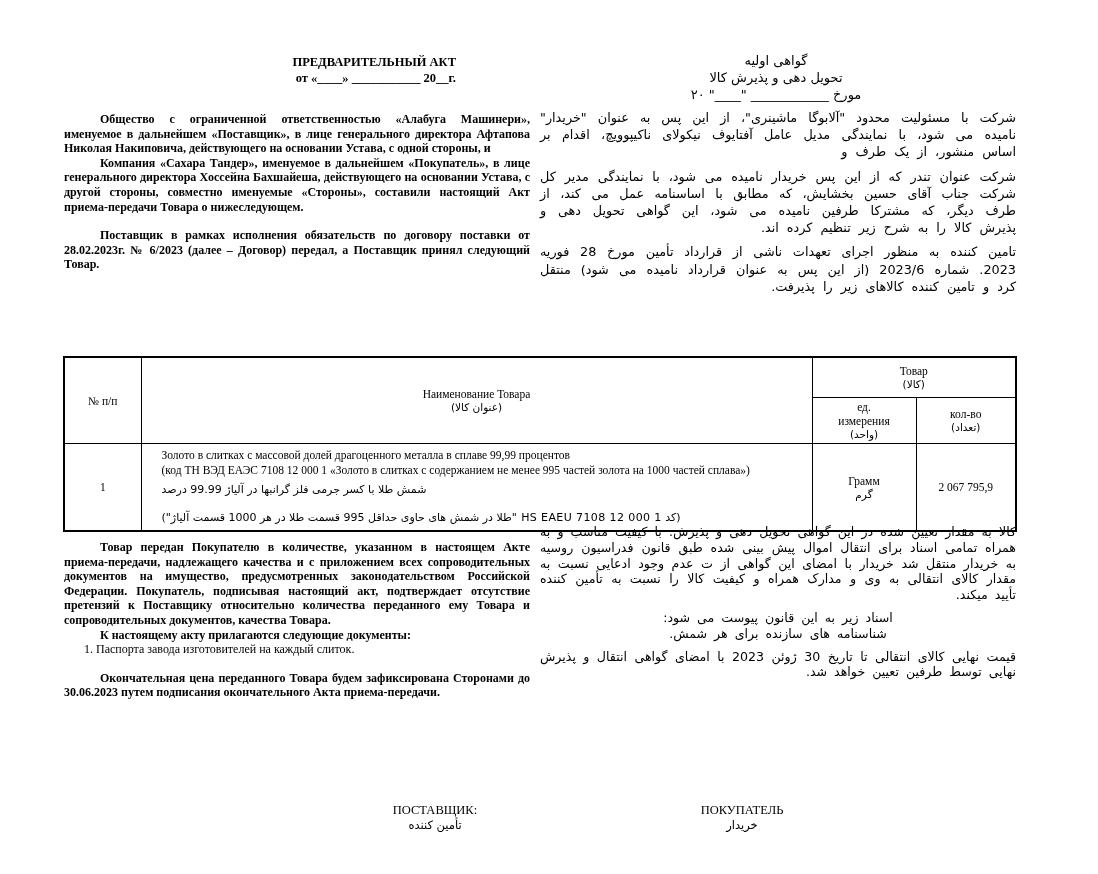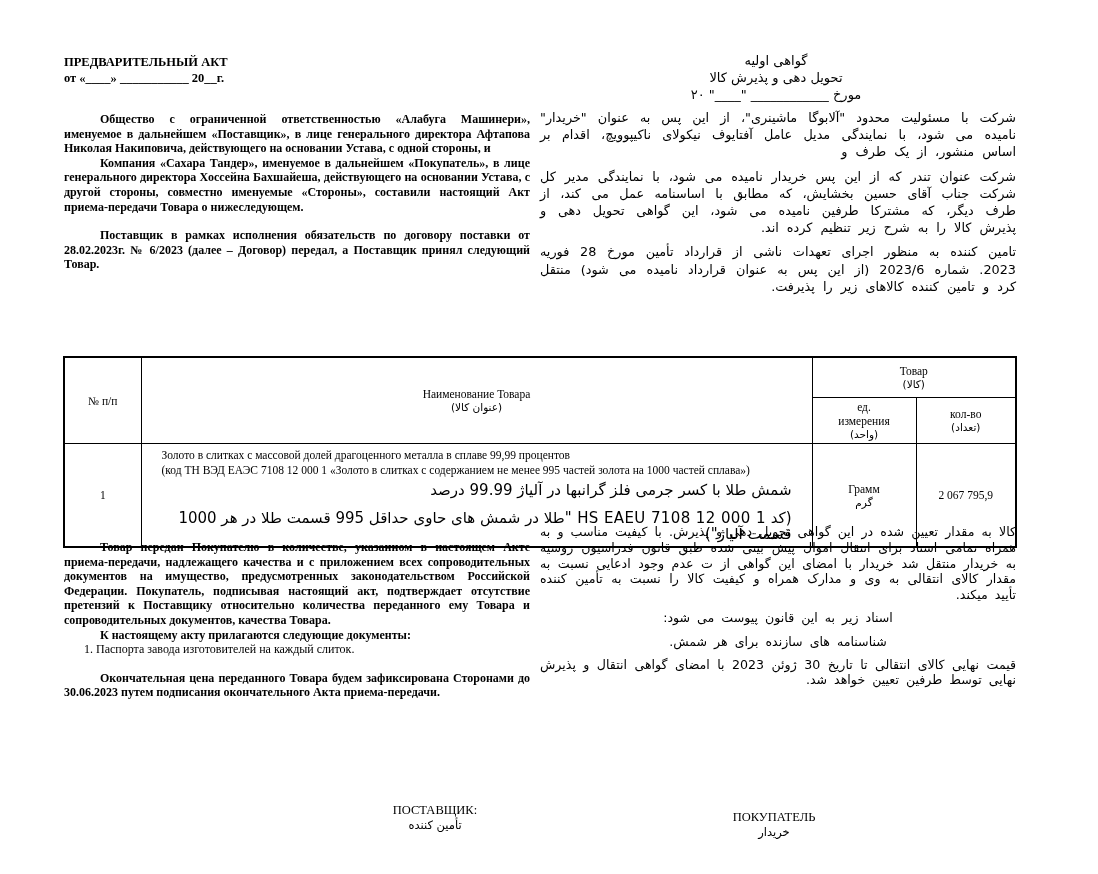--- a/index.html
+++ b/index.html
@@ -8,21 +8,21 @@
     width:1098px; height:874px;
     background:#ffffff;
     color:#000;
     font-family:"Liberation Serif", serif;
     overflow:hidden;
   }
 
   
   .ru-header {
     position:absolute; left:64px; top:55px; width:392px;
-    text-align:left; font-weight:bold;
+    text-align:right; font-weight:bold;
     font-size:12.5px; line-height:15.5px;
   }
   .ru-intro {
     position:absolute; left:64px; top:112px; width:466px;
     font-size:12px; line-height:14.6px; text-align:justify;
   }
   .ru-body {
     position:absolute; left:64px; top:540px; width:466px;
     font-size:12px; line-height:14.6px; text-align:justify;
   }
@@ -65,31 +65,31 @@
     line-height:14px;
   }
   .goods-table .hdr { text-align:center; }
   .goods-table .fa-small {
     direction:rtl; font-family:"DejaVu Sans", sans-serif;
     font-size:10.5px; line-height:13px;
   }
   .goods-table .name-cell { vertical-align:top; padding:4px 20px; }
   .goods-table .name-ru { text-align:left; font-size:11.5px; line-height:14.5px; }
   .goods-table .name-fa {
-    direction:rtl; text-align:right;
+    direction:rtl; text-align:left;
     font-family:"DejaVu Sans", sans-serif;
-    font-size:15px; line-height:16px;
+    font-size:11px; line-height:16px;
     margin-top:5px; letter-spacing:0.4px;
   }
   .goods-table .center-cell { text-align:center; }
 
   
   .sig { position:absolute; top:803px; text-align:center; }
   .sig-supplier { left:325px; width:220px; }
-  .sig-buyer { left:664px; width:220px;margin-top:7px; }
+  .sig-buyer { left:632px; width:220px; }
   .sig .ru-line { font-size:12.5px; line-height:15px; }
   .sig .fa-line {
     direction:rtl; font-family:"DejaVu Sans", sans-serif;
     font-size:11.5px; line-height:14px;
   }
 </style>
 </head>
 <body>
 
 <div class="page">
@@ -167,21 +167,21 @@
 
   <div class="ru ru-body">
     <p>Товар передан Покупателю в количестве, указанном в настоящем Акте приема-передачи, надлежащего качества и с приложением всех сопроводительных документов на имущество, предусмотренных законодательством Российской Федерации. Покупатель, подписывая настоящий акт, подтверждает отсутствие претензий к Поставщику относительно количества переданного ему Товара и сопроводительных документов, качества Товара.</p>
     <p>К настоящему акту прилагаются следующие документы:</p>
     <div class="list-line">1.  Паспорта завода изготовителей на каждый слиток.</div>
     <p class="gap-before">Окончательная цена переданного Товара будем зафиксирована Сторонами до 30.06.2023 путем подписания окончательного Акта приема-передачи.</p>
   </div>
 
   <div class="fa fa-body">
     <p>کالا به مقدار تعیین شده در این گواهی تحویل دهی و پذیرش. با کیفیت مناسب و به همراه تمامی اسناد برای انتقال اموال پیش بینی شده طبق قانون فدراسیون روسیه به خریدار منتقل شد خریدار با امضای این گواهی از ت عدم وجود ادعایی نسبت به مقدار کالای انتقالی به وی و مدارک همراه و کیفیت کالا را نسبت به تأمین کننده تأیید میکند.</p>
-    <p class="center" style="margin-bottom:8px">اسناد زیر به این قانون پیوست می شود:</p>
+    <p class="center" style="margin-bottom:0">اسناد زیر به این قانون پیوست می شود:</p>
     <p class="center">شناسنامه های سازنده برای هر شمش.</p>
     <p>قیمت نهایی کالای انتقالی تا تاریخ 30 ژوئن 2023 با امضای گواهی انتقال و پذیرش نهایی توسط طرفین تعیین خواهد شد.</p>
   </div>
 
   <div class="sig sig-supplier">
     <div class="ru-line">ПОСТАВЩИК:</div>
     <div class="fa-line">تأمین کننده</div>
   </div>
   <div class="sig sig-buyer">
     <div class="ru-line">ПОКУПАТЕЛЬ</div>

